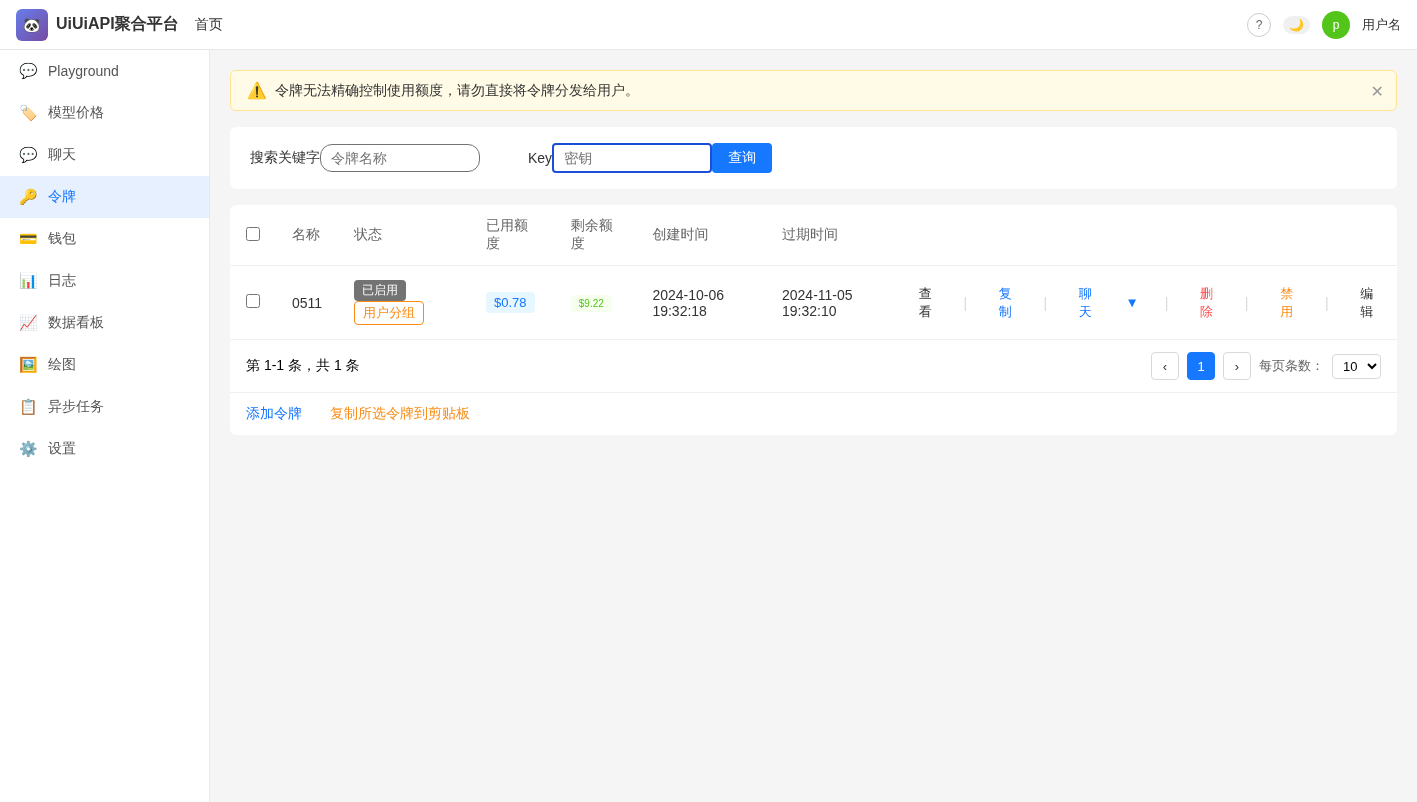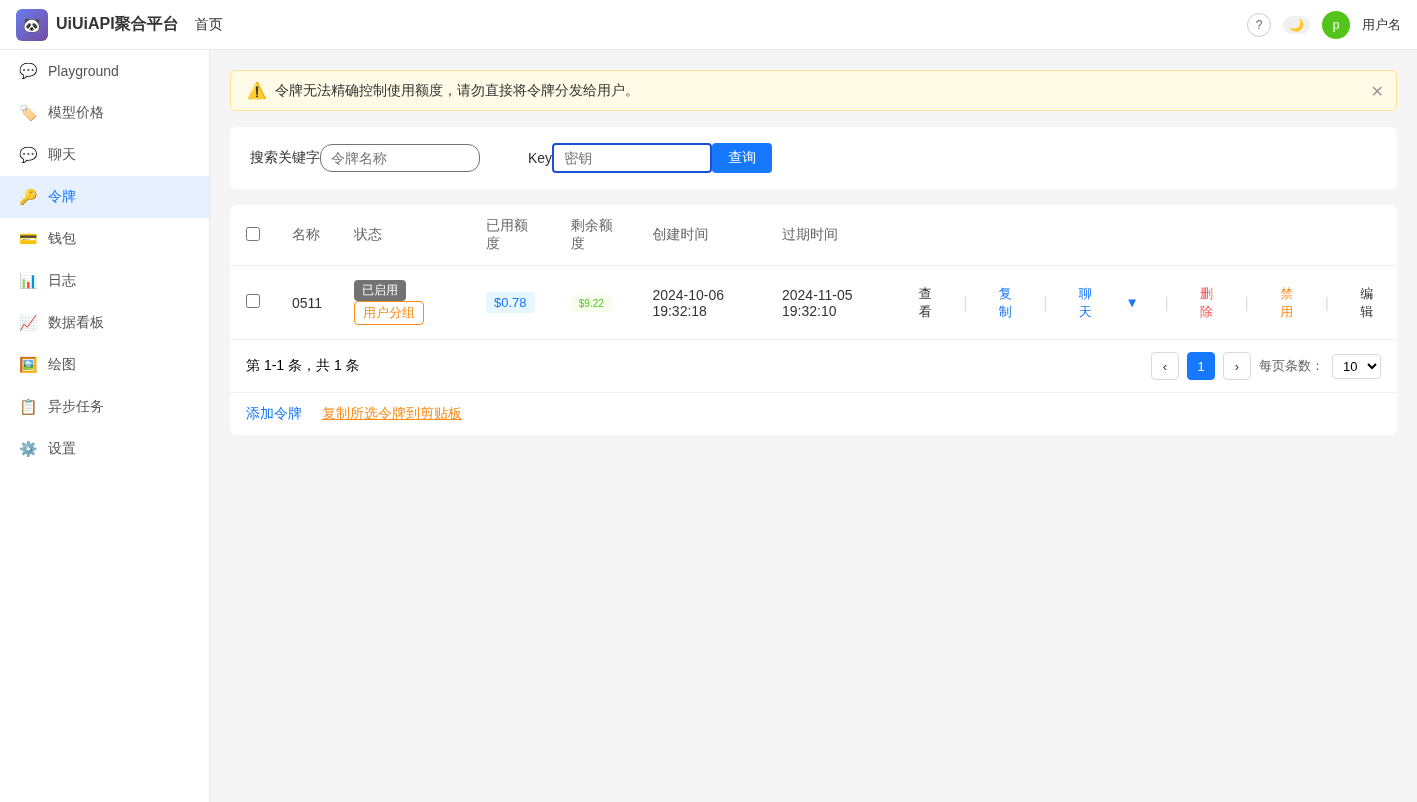--- a/index.html
+++ b/index.html
@@ -217,37 +217,36 @@
       font-size: 13px;
       cursor: pointer;
       background: #fff;
     }
     .per-page-label { font-size: 13px; color: #666; }
 
     
     .bottom-actions {
       padding: 12px 16px;
       display: flex;
-      gap: 20px;
+      gap: 28px;
       border-top: 1px solid #f0f0f0;
     }
     .btn-add {
       color: #1677ff;
       background: none;
       border: none;
       cursor: pointer;
       font-size: 14px;
     }
     .btn-copy-selected {
       color: #fa8c16;
       background: none;
       border: none;
       cursor: pointer;
       font-size: 14px;
-      text-decoration: underline;
     }
   </style>
 </head>
 <body>
 
 <div class="top-nav">
   <div class="top-nav-left">
     <div class="logo">
       <div class="logo-icon">🐼</div>
       <span>UiUiAPI聚合平台</span>

